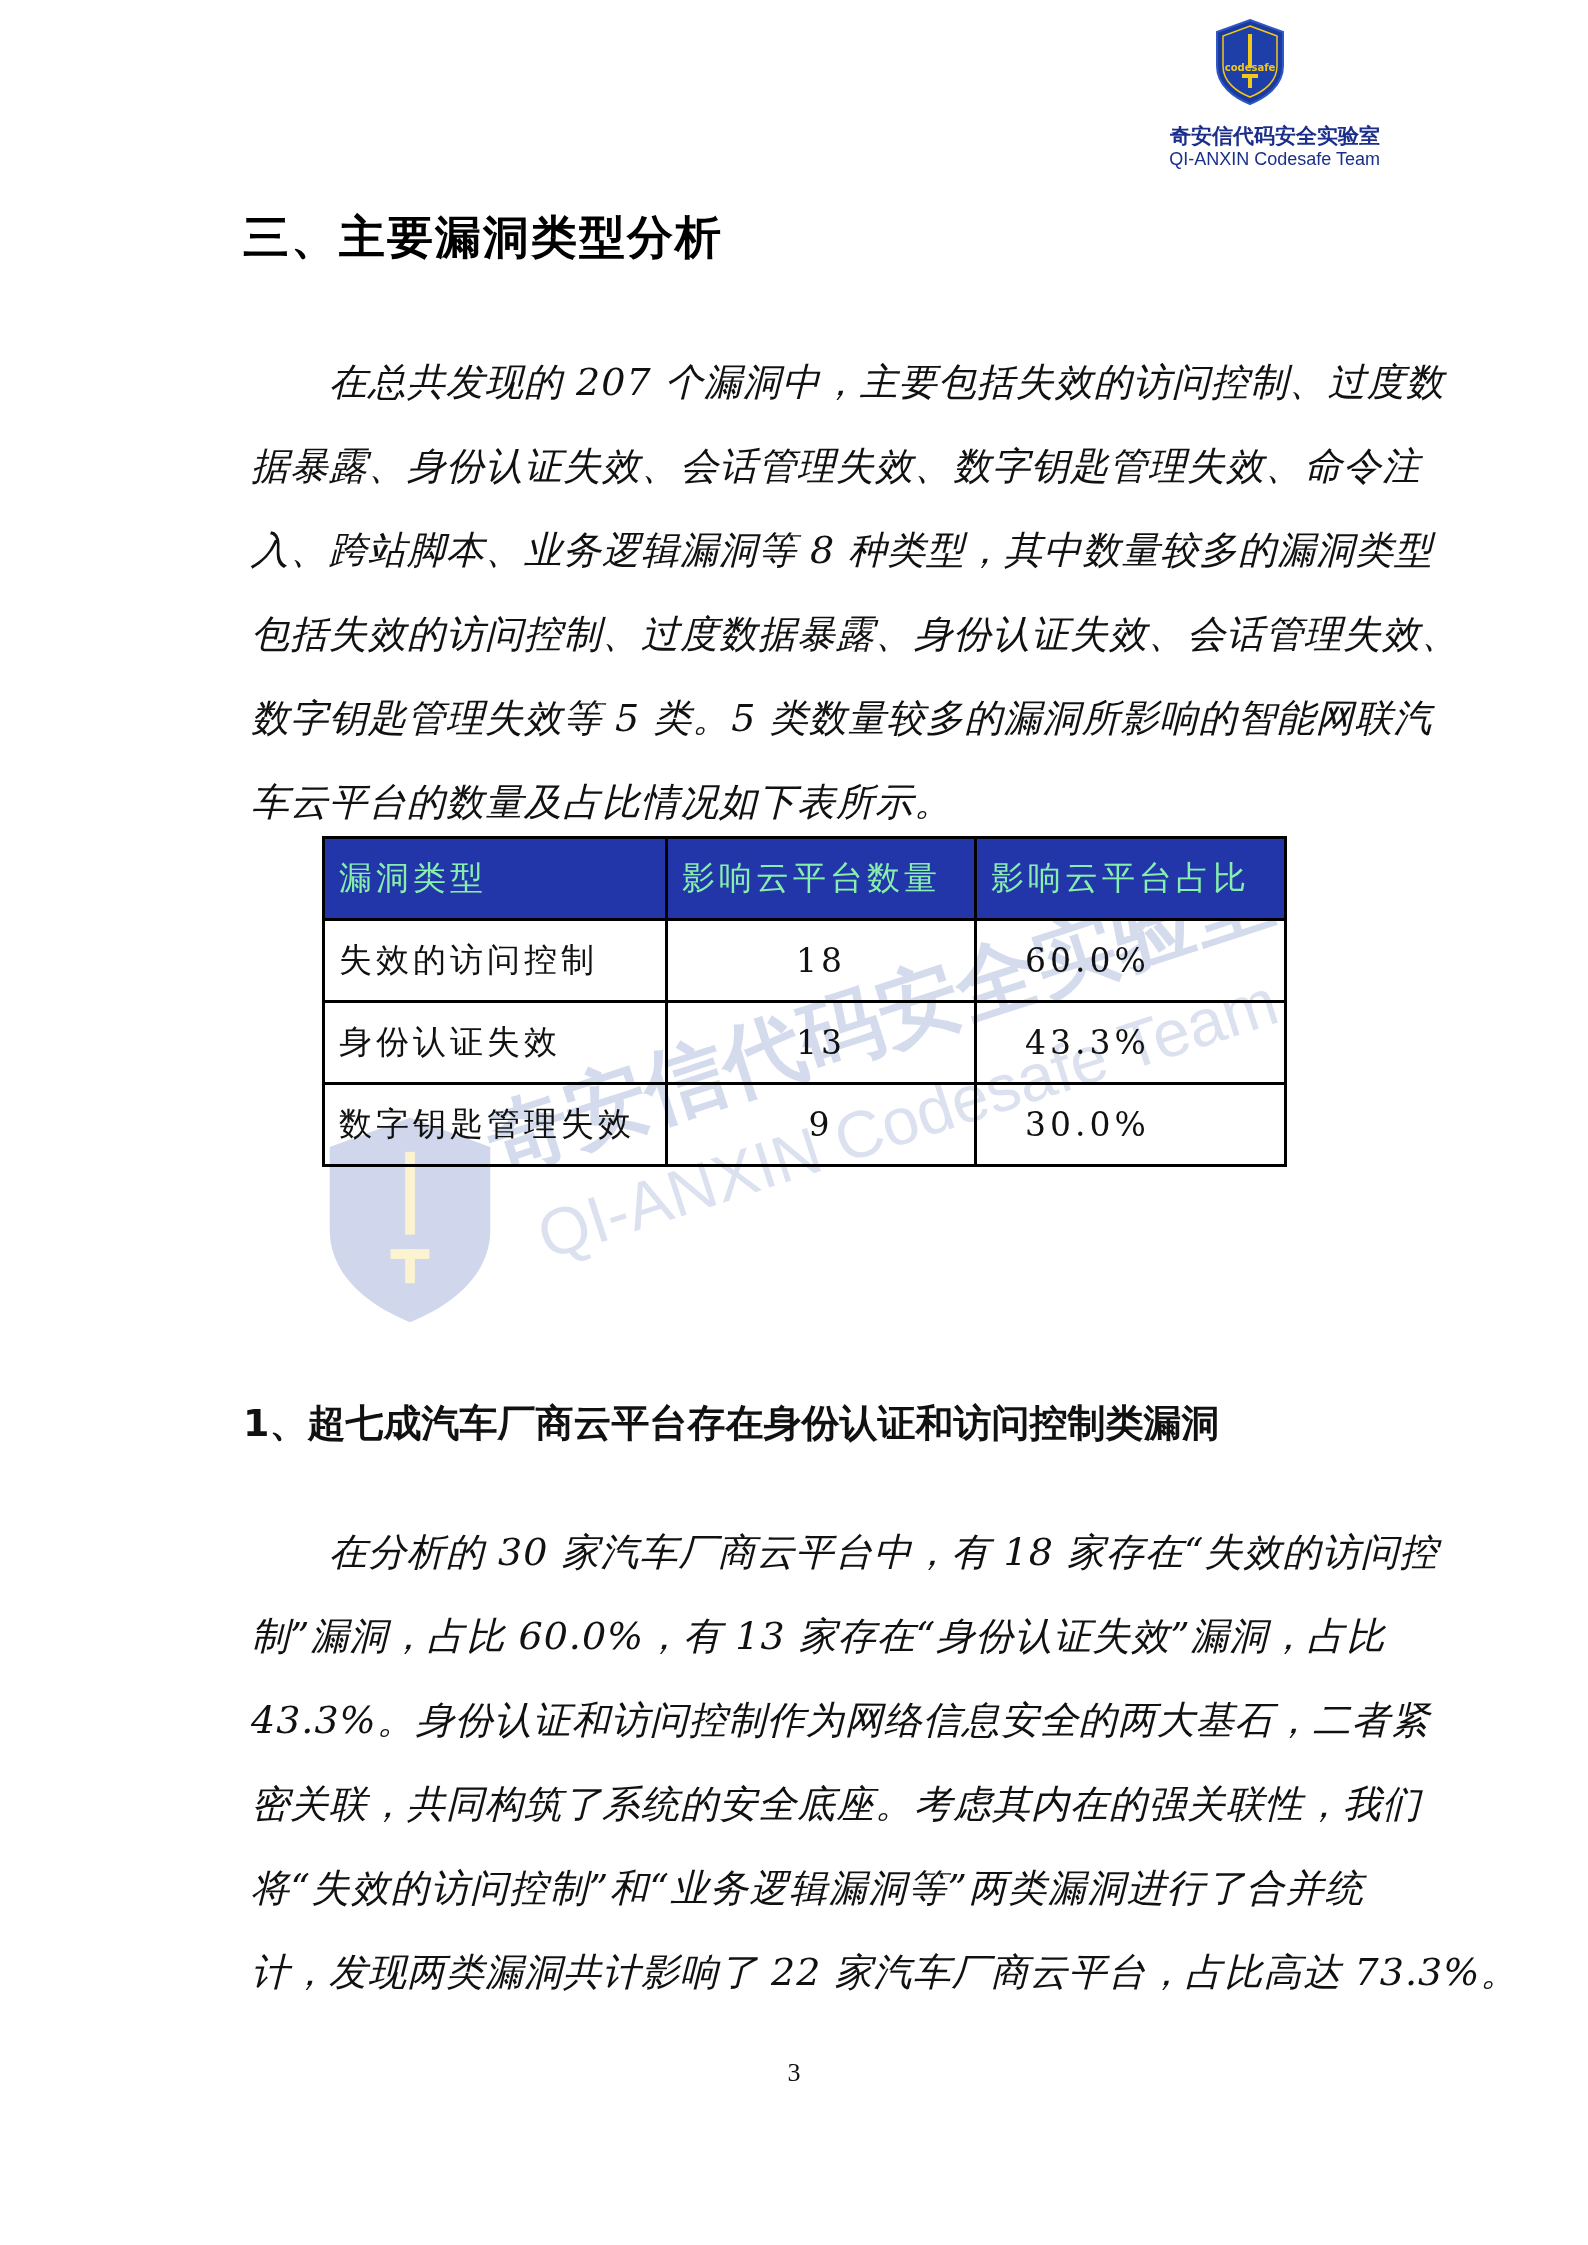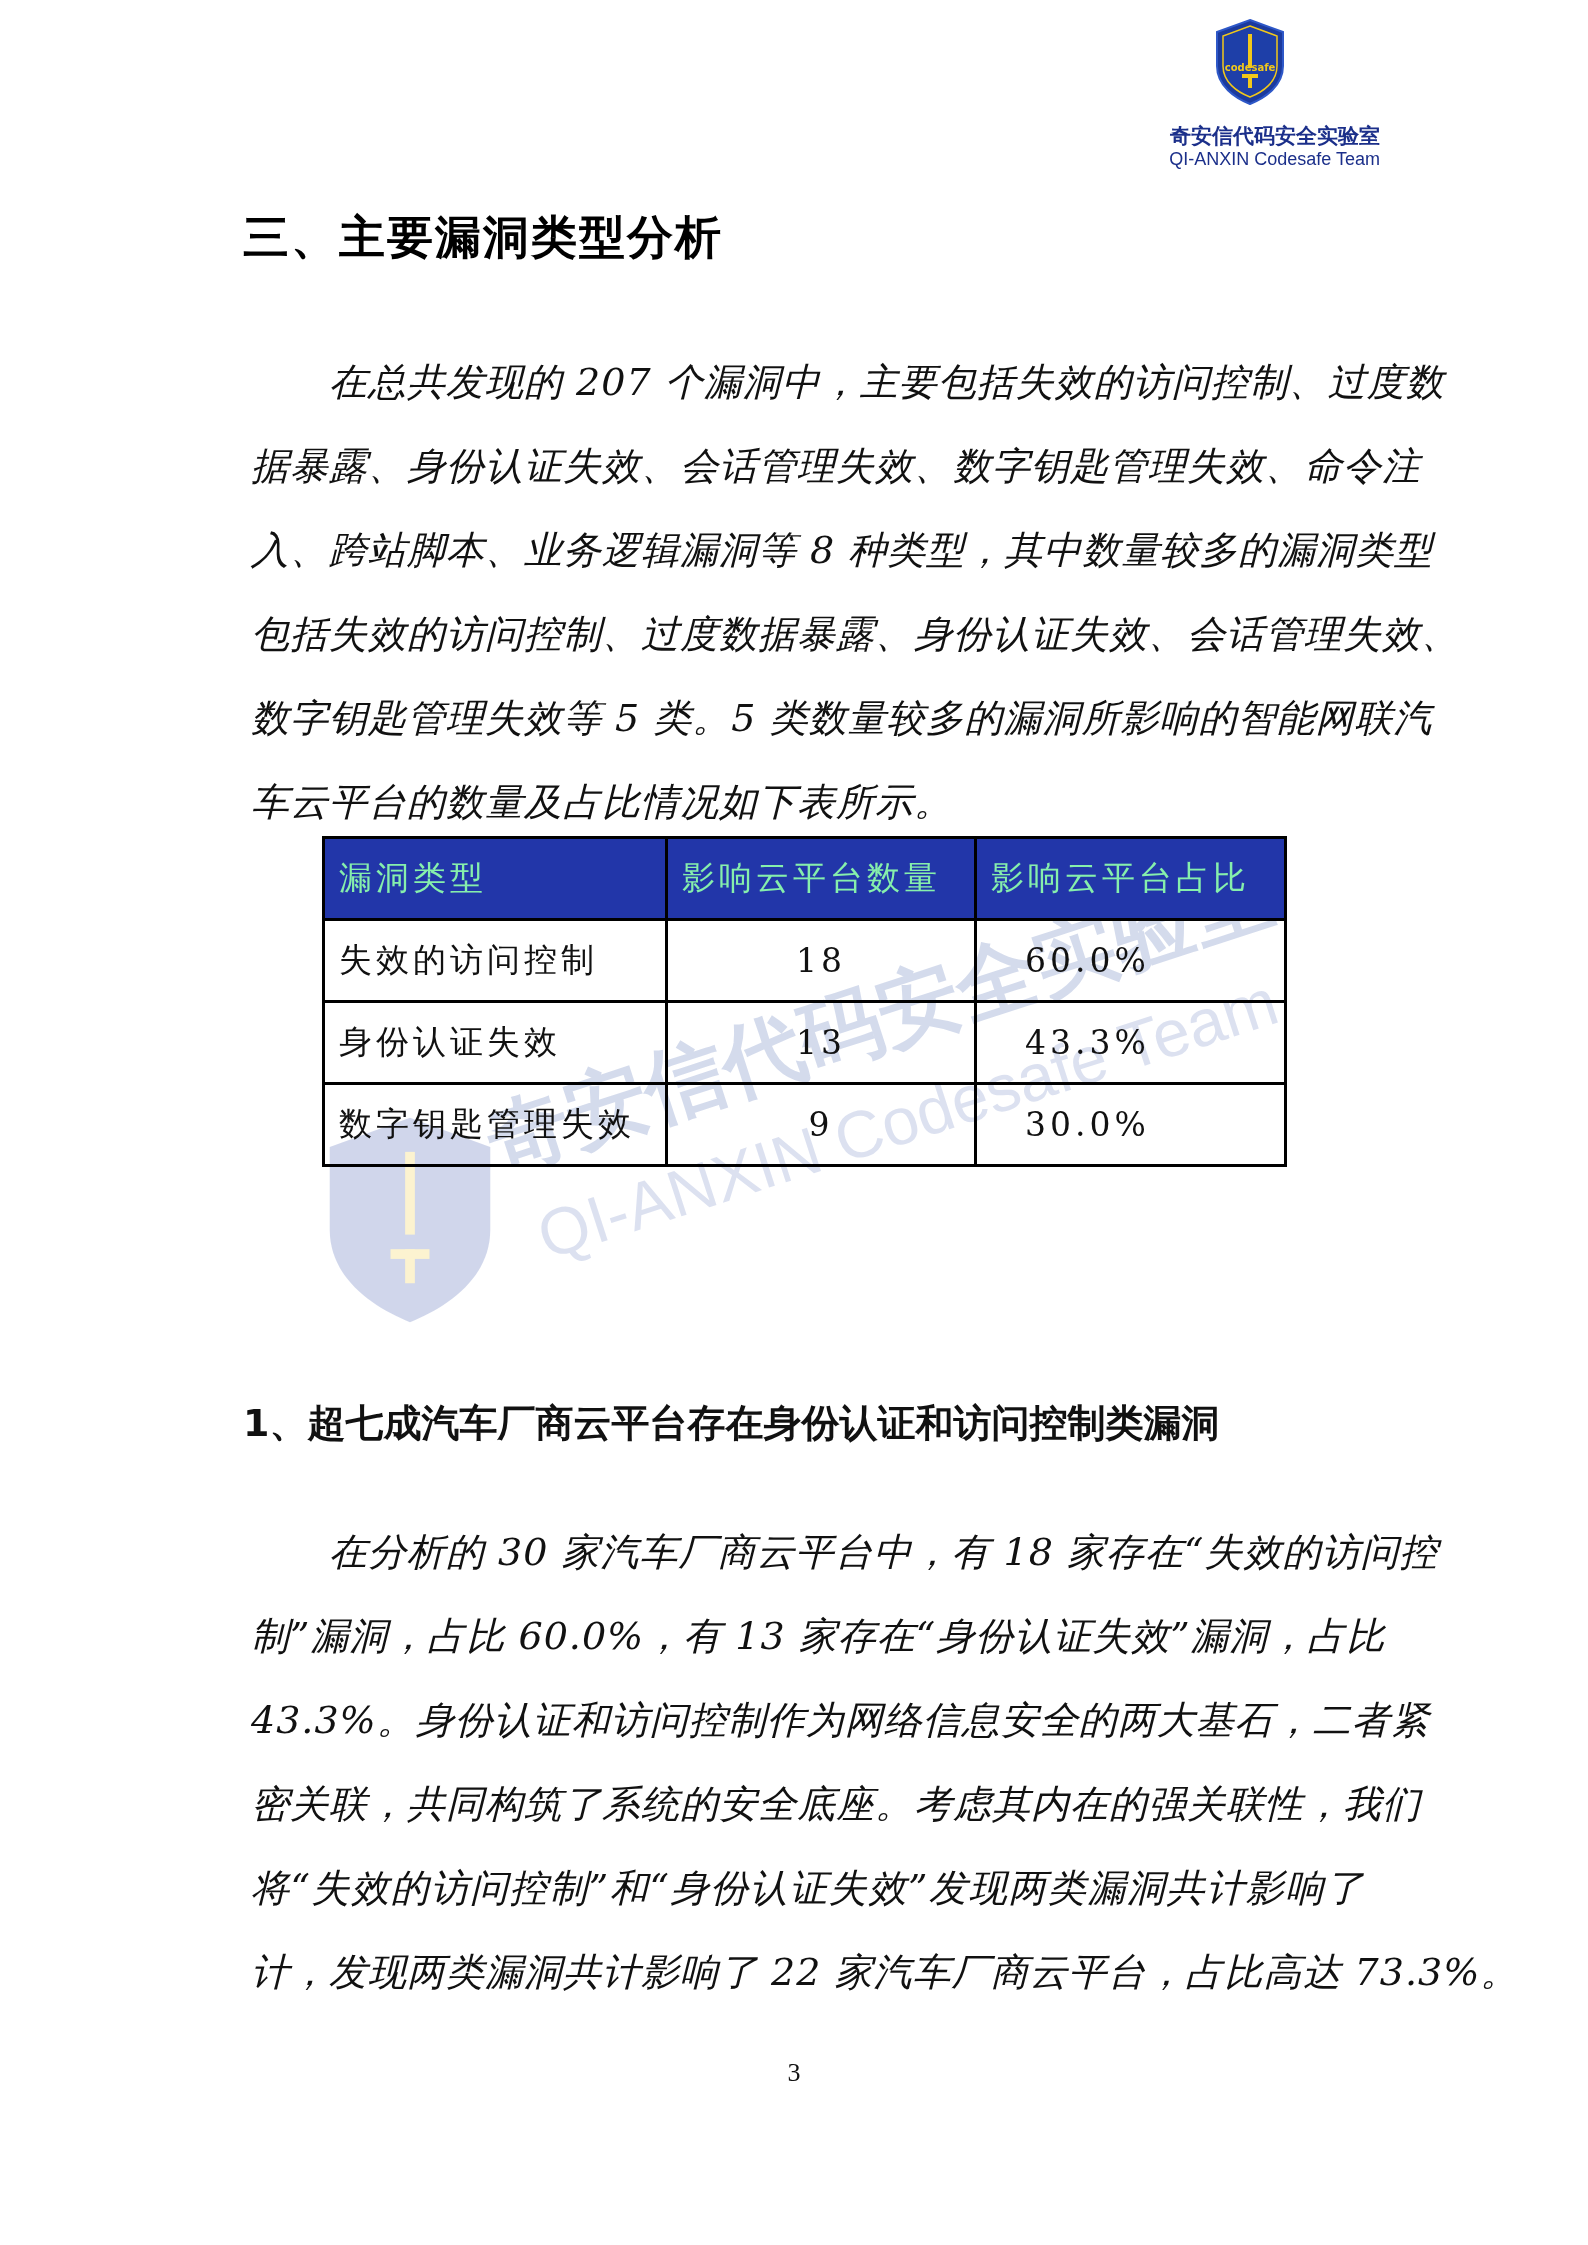--- a/index.html
+++ b/index.html
@@ -100,17 +100,17 @@
   </tbody>
 </table>
 
 <div class="h2">1、超七成汽车厂商云平台存在身份认证和访问控制类漏洞</div>
 
 <div class="para p2">
   <span class="line">　　在分析的 30 家汽车厂商云平台中，有 18 家存在“失效的访问控</span>
   <span class="line">制”漏洞，占比 60.0%，有 13 家存在“身份认证失效”漏洞，占比</span>
   <span class="line">43.3%。身份认证和访问控制作为网络信息安全的两大基石，二者紧</span>
   <span class="line">密关联，共同构筑了系统的安全底座。考虑其内在的强关联性，我们</span>
-  <span class="line">将“失效的访问控制”和“身份认证失效”发现两类漏洞共计影响了</span>
+  <span class="line">将“失效的访问控制”和“业务逻辑漏洞等”两类漏洞进行了合并统</span>
   <span class="line">计，发现两类漏洞共计影响了 22 家汽车厂商云平台，占比高达 73.3%。</span>
 </div>
 
 <div class="pageno">3</div>
 
 </body></html>

